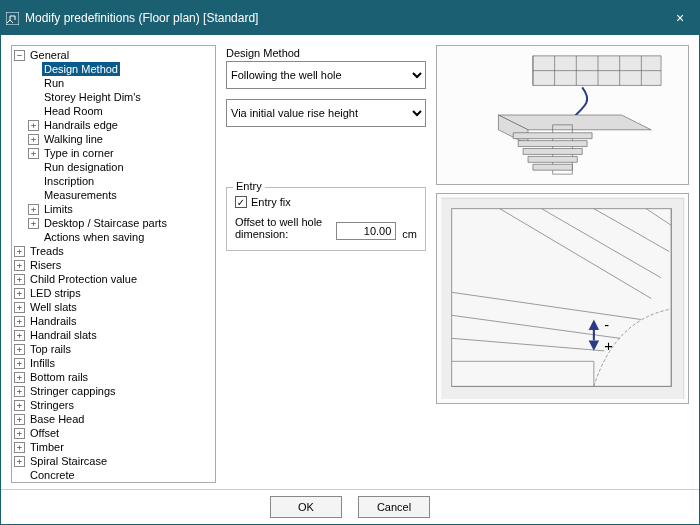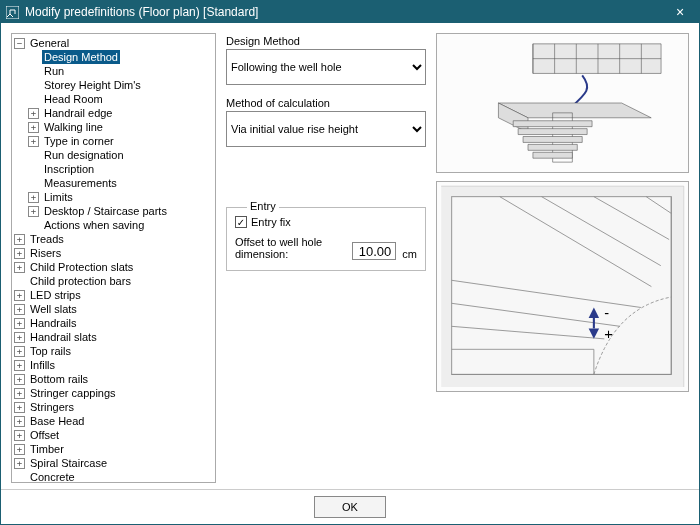--- a/index.html
+++ b/index.html
@@ -10,21 +10,21 @@
     background: #fff;
     width: 700px;
     height: 525px;
     overflow: hidden;
     color: #000;
   }
   .window { width: 700px; height: 525px; display: flex; flex-direction: column; border: 1px solid #1b5f72; }
   .titlebar {
     background: #1b5f72;
     color: #fff;
-    height: 22px;
+    height: 34px;
     display: flex;
     align-items: center;
     padding: 0 4px;
     font-size: 12px;
   }
   .titlebar .ticon { width: 14px; height: 14px; margin-right: 6px; display:flex;align-items:center;justify-content:center;}
   .titlebar .title { flex: 1; }
   .titlebar .close { width: 30px; text-align: center; font-size: 14px; cursor: default; }
   .main {
     flex: 1;
@@ -56,33 +56,33 @@
   .right {
     flex: 1;
     display: flex;
     flex-direction: column;
   }
   .fields { display: flex; gap: 10px; }
   .fields-left { width: 200px; }
   .fields-right { flex: 1; display:flex; flex-direction:column; gap:8px;}
   .flabel { margin: 2px 0 2px 0; }
   select.wsel {
-    width: 100%; height: 36px; font-size: 11px; border: 1px solid #888;
+    width: 100%; height: 28px; font-size: 11px; border: 1px solid #888;
     background: #fff;
   }
   .group {
     border: 1px solid #bbb; padding: 8px 8px 10px 8px; position: relative; margin-top: 16px;
   }
   .group .glabel {
-    position: absolute; top: -8px; left: 20px; background: #fff; padding: 0 3px;
+    position: absolute; top: -8px; left: 6px; background: #fff; padding: 0 3px;
   }
   .chkrow { display:flex; align-items:center; gap:4px; margin-bottom:8px;}
   .chkbox { width:12px;height:12px;border:1px solid #555;display:flex;align-items:center;justify-content:center;font-size:10px;color:#000;}
   .offrow { display:flex; align-items:flex-end; gap:6px;}
-  .numin { width:44px; height:18px; border:1px solid #888; text-align:right; padding:8px 4px; font-size:13px;}
+  .numin { width:60px; height:18px; border:1px solid #888; text-align:right; padding:8px 4px; font-size:11px;}
   .illus {
     border: 1px solid #aaa; background: #fcfcfc; position: relative;
   }
   .illus.top { height: 140px; }
   .illus.bot { flex:1; min-height: 200px; }
   .footer {
     border-top: 1px solid #ccc;
     padding: 6px 0;
     display: flex;
     justify-content: center;
@@ -141,21 +141,21 @@
               </li>
             <li>
                 <div class="node">
                   <span class="exp none"></span>
                   <span class="lbl">Head Room</span>
                 </div>
               </li>
             <li>
                 <div class="node">
                   <span class="exp">+</span>
-                  <span class="lbl">Handrail edge</span>
+                  <span class="lbl">Handrails edge</span>
                 </div>
               </li>
             <li>
                 <div class="node">
                   <span class="exp">+</span>
                   <span class="lbl">Walking line</span>
                 </div>
               </li>
             <li>
                 <div class="node">
@@ -209,27 +209,21 @@
           </li>
         <li>
             <div class="node">
               <span class="exp">+</span>
               <span class="lbl">Risers</span>
             </div>
           </li>
         <li>
             <div class="node">
               <span class="exp">+</span>
-              <span class="lbl">Child Protection slats</span>
-            </div>
-          </li>
-        <li>
-            <div class="node">
-              <span class="exp none"></span>
-              <span class="lbl">Child protection bars</span>
+              <span class="lbl">Child Protection value</span>
             </div>
           </li>
         <li>
             <div class="node">
               <span class="exp">+</span>
               <span class="lbl">LED strips</span>
             </div>
           </li>
         <li>
             <div class="node">
@@ -314,21 +308,20 @@
     </div>
 
     <div class="right">
       <div class="fields">
         <div class="fields-left">
           <div class="flabel">Design Method</div>
           <select class="wsel">
             <option>Following the well hole</option>
           </select>
           <div style="height:10px"></div>
-          <div class="flabel">Method of calculation</div>
           <select class="wsel">
             <option>Via initial value rise height</option>
           </select>
 
           <div class="group" style="margin-top:60px;">
             <span class="glabel">Entry</span>
             <div class="chkrow">
               <span class="chkbox">✓</span>
               <span>Entry fix</span>
             </div>
@@ -407,15 +400,16 @@
             </svg>
           </div>
         </div>
       </div>
     </div>
 
   </div>
 
   <div class="footer">
     <div class="btn">OK</div>
+    <div class="btn">Cancel</div>
   </div>
 
 </div>
 
 </body></html>

